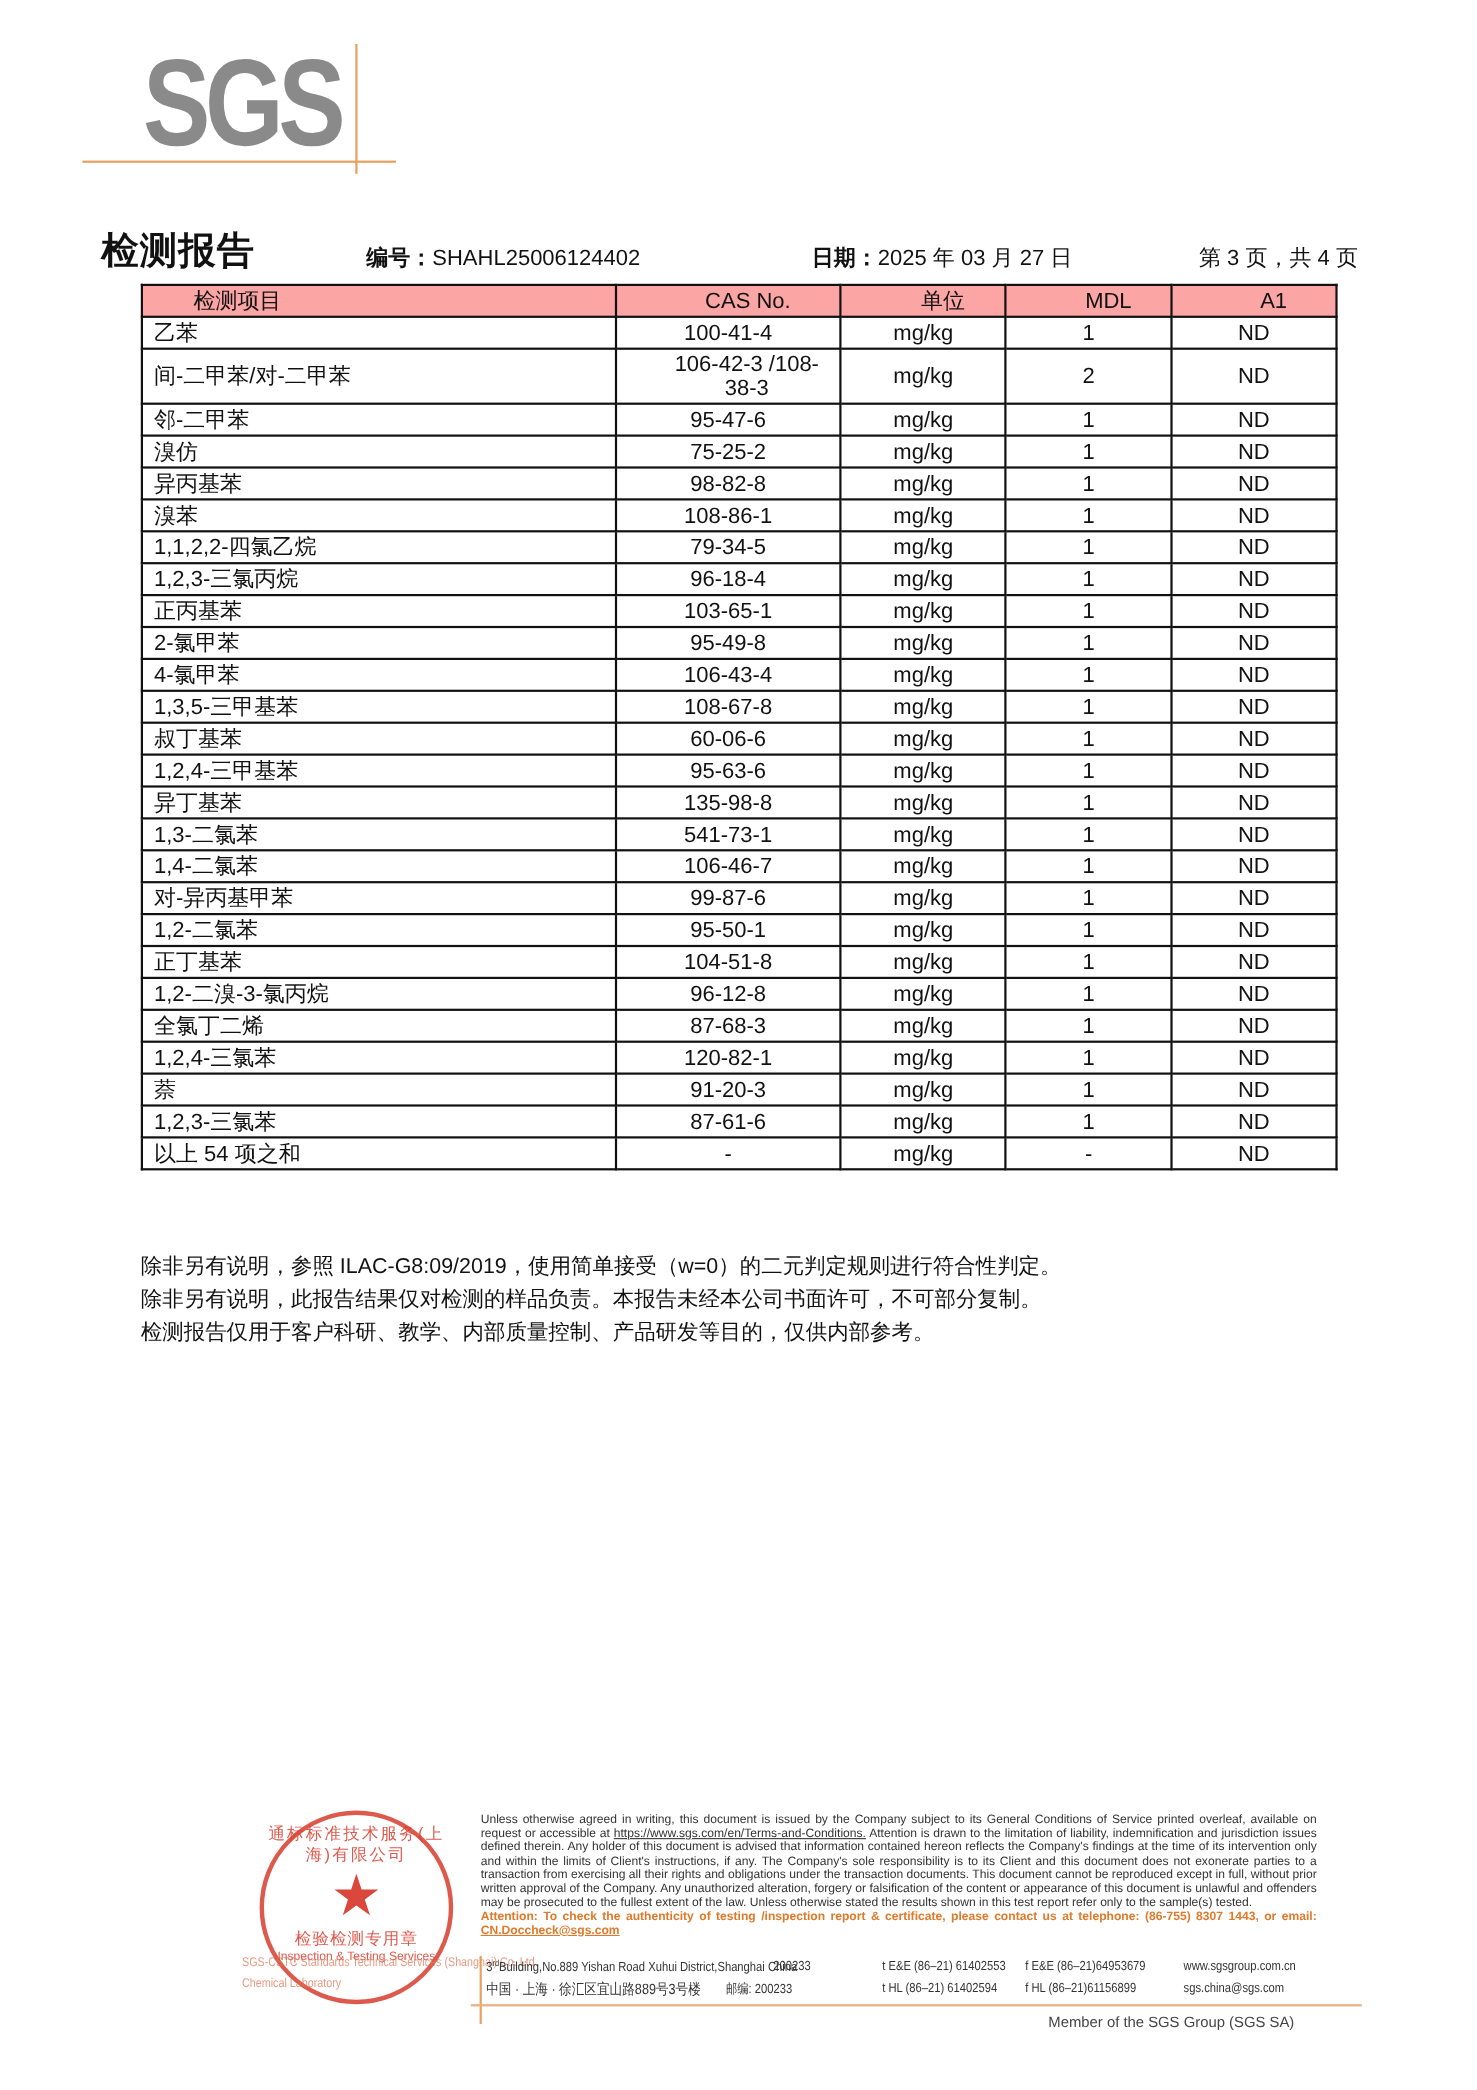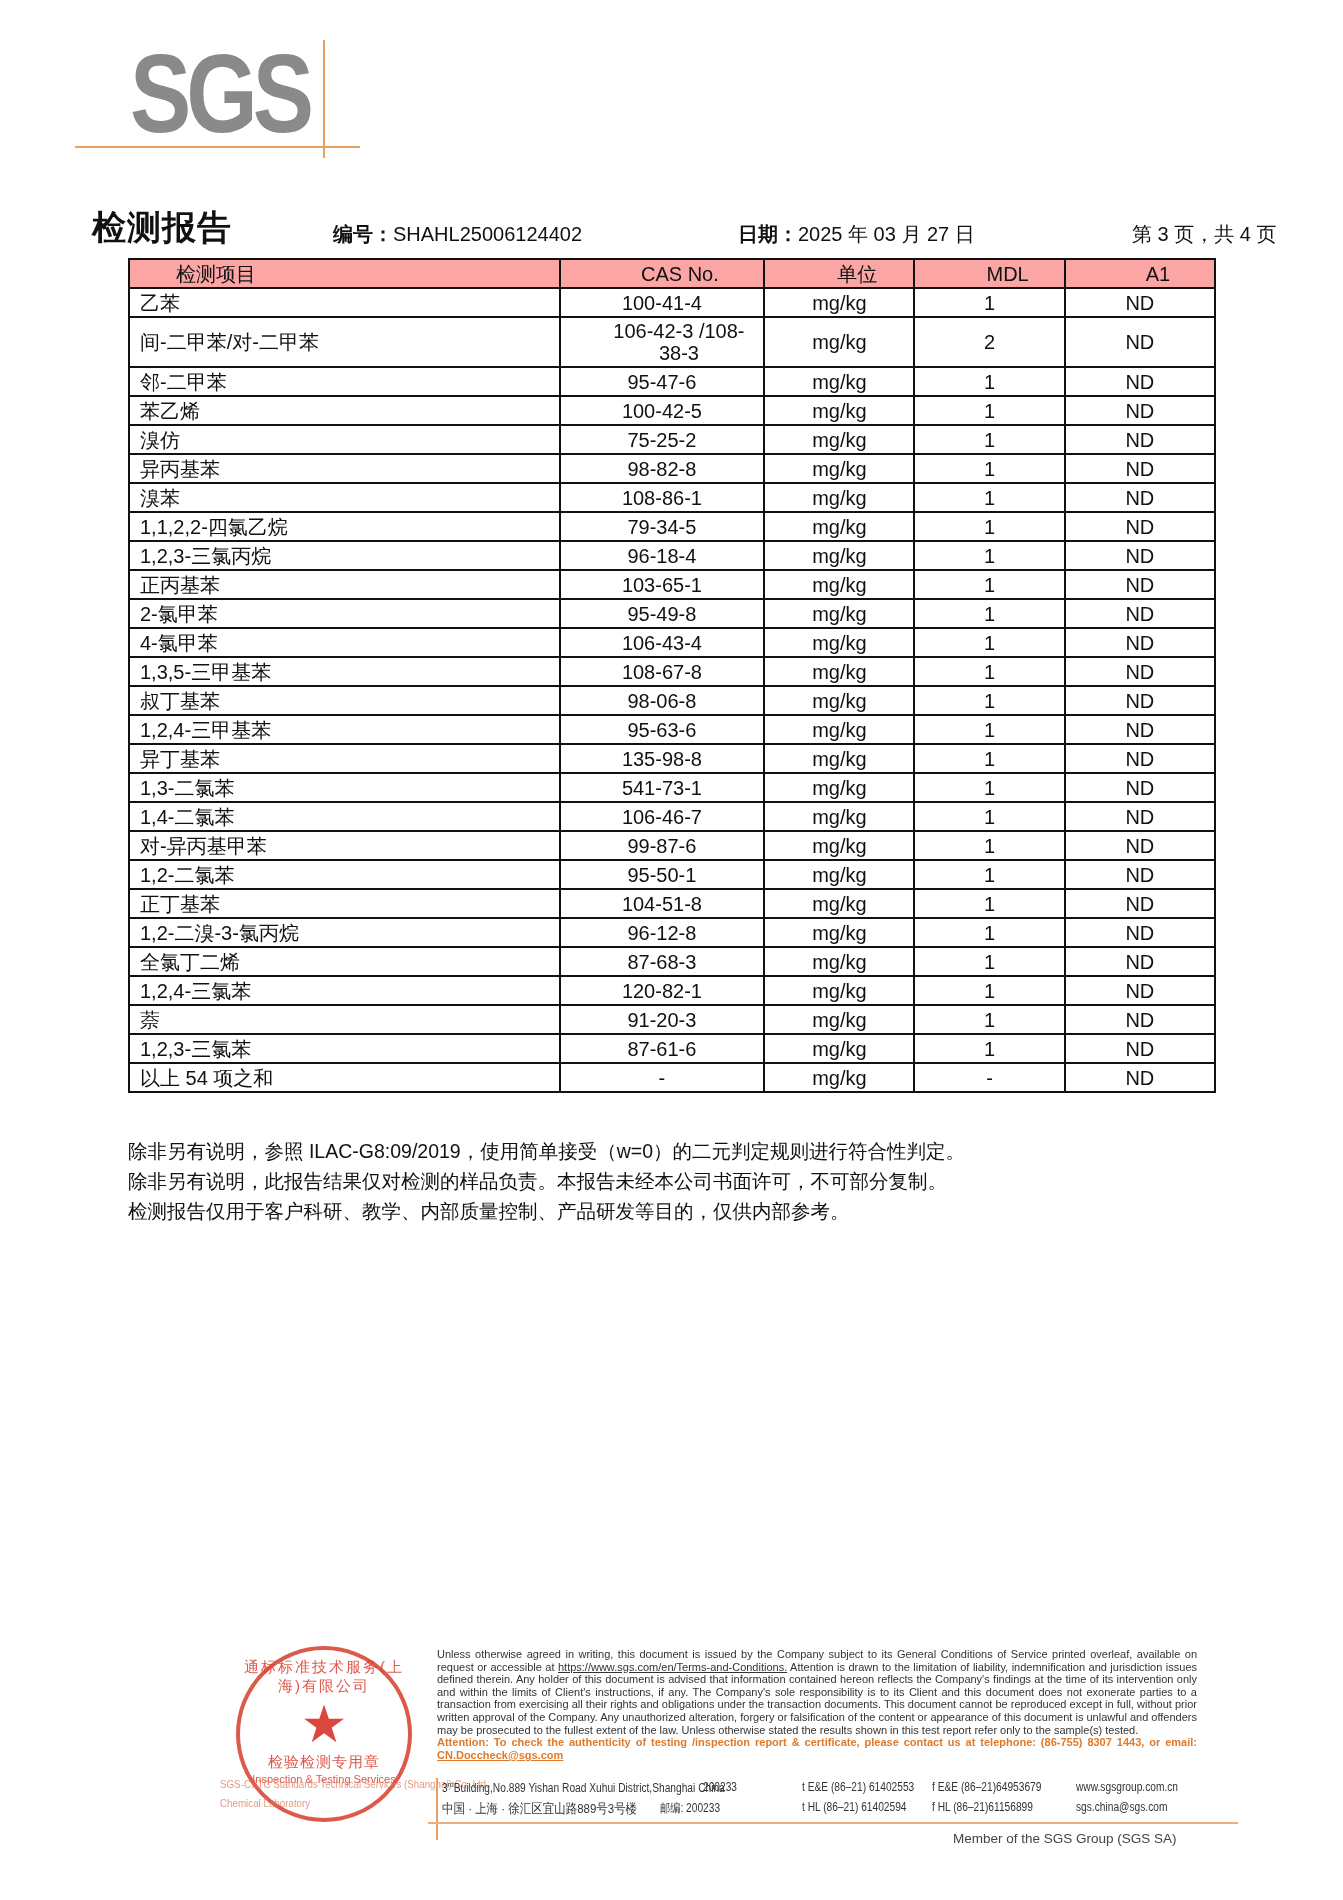--- a/index.html
+++ b/index.html
@@ -12,21 +12,21 @@
                font-weight: bold; font-size: 112px; letter-spacing: -6px; color: #8a8a8a;
                transform: scaleX(0.82); transform-origin: left top; line-height: 1; }
   .logo-hline { position: absolute; left: 0; top: 118px; width: 285px; height: 2px; background: #e8a060; }
   .logo-vline { position: absolute; left: 248px; top: 12px; width: 2px; height: 118px; background: #e8a060; }
 
   
   .report-title { position: absolute; left: 92px; top: 205px; font-size: 34px; font-weight: bold; letter-spacing: 1px; }
   .report-no { position: absolute; left: 333px; top: 221px; font-size: 20px; }
   .report-no b, .report-date b { font-weight: bold; }
   .report-date { position: absolute; left: 738px; top: 221px; font-size: 20px; }
-  .report-page { position: absolute; left: 1090px; top: 221px; font-size: 20px; margin-left: 42px; }
+  .report-page { position: absolute; left: 1090px; top: 221px; font-size: 20px; }
 
   
   .results { position: absolute; left: 128px; top: 258px; width: 1088px; border-collapse: collapse;
              font-size: 20px; }
   .results th, .results td { border: 2px solid #111; padding: 0 10px; height: 27px; line-height: 22px; }
   .results th { background: #fca5a5; font-weight: normal; height: 27px; padding-left: 46px; }
   .results th.c-name, .results td.c-name { text-align: left; }
   .results th.c-center, .results td.c-center { text-align: center; }
   .results td.tall { height: 48px; line-height: 22px; }
   .col-name { width: 427px; }
@@ -117,27 +117,20 @@
         <td class="c-center tall">ND</td>
       </tr>
       <tr>
         <td class="c-name">邻-二甲苯</td>
         <td class="c-center">95-47-6</td>
         <td class="c-center">mg/kg</td>
         <td class="c-center">1</td>
         <td class="c-center">ND</td>
       </tr>
       <tr>
-        <td class="c-name">苯乙烯</td>
-        <td class="c-center">100-42-5</td>
-        <td class="c-center">mg/kg</td>
-        <td class="c-center">1</td>
-        <td class="c-center">ND</td>
-      </tr>
-      <tr>
         <td class="c-name">溴仿</td>
         <td class="c-center">75-25-2</td>
         <td class="c-center">mg/kg</td>
         <td class="c-center">1</td>
         <td class="c-center">ND</td>
       </tr>
       <tr>
         <td class="c-name">异丙基苯</td>
         <td class="c-center">98-82-8</td>
         <td class="c-center">mg/kg</td>
@@ -188,21 +181,21 @@
       </tr>
       <tr>
         <td class="c-name">1,3,5-三甲基苯</td>
         <td class="c-center">108-67-8</td>
         <td class="c-center">mg/kg</td>
         <td class="c-center">1</td>
         <td class="c-center">ND</td>
       </tr>
       <tr>
         <td class="c-name">叔丁基苯</td>
-        <td class="c-center">98-06-8</td>
+        <td class="c-center">60-06-6</td>
         <td class="c-center">mg/kg</td>
         <td class="c-center">1</td>
         <td class="c-center">ND</td>
       </tr>
       <tr>
         <td class="c-name">1,2,4-三甲基苯</td>
         <td class="c-center">95-63-6</td>
         <td class="c-center">mg/kg</td>
         <td class="c-center">1</td>
         <td class="c-center">ND</td>

